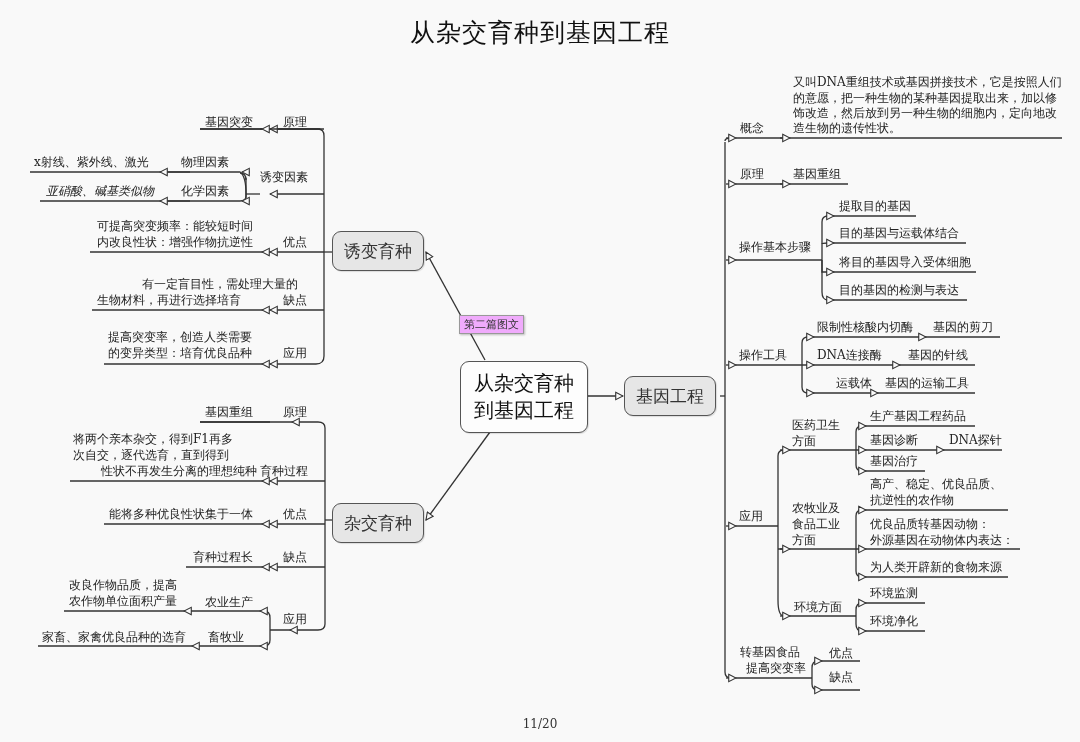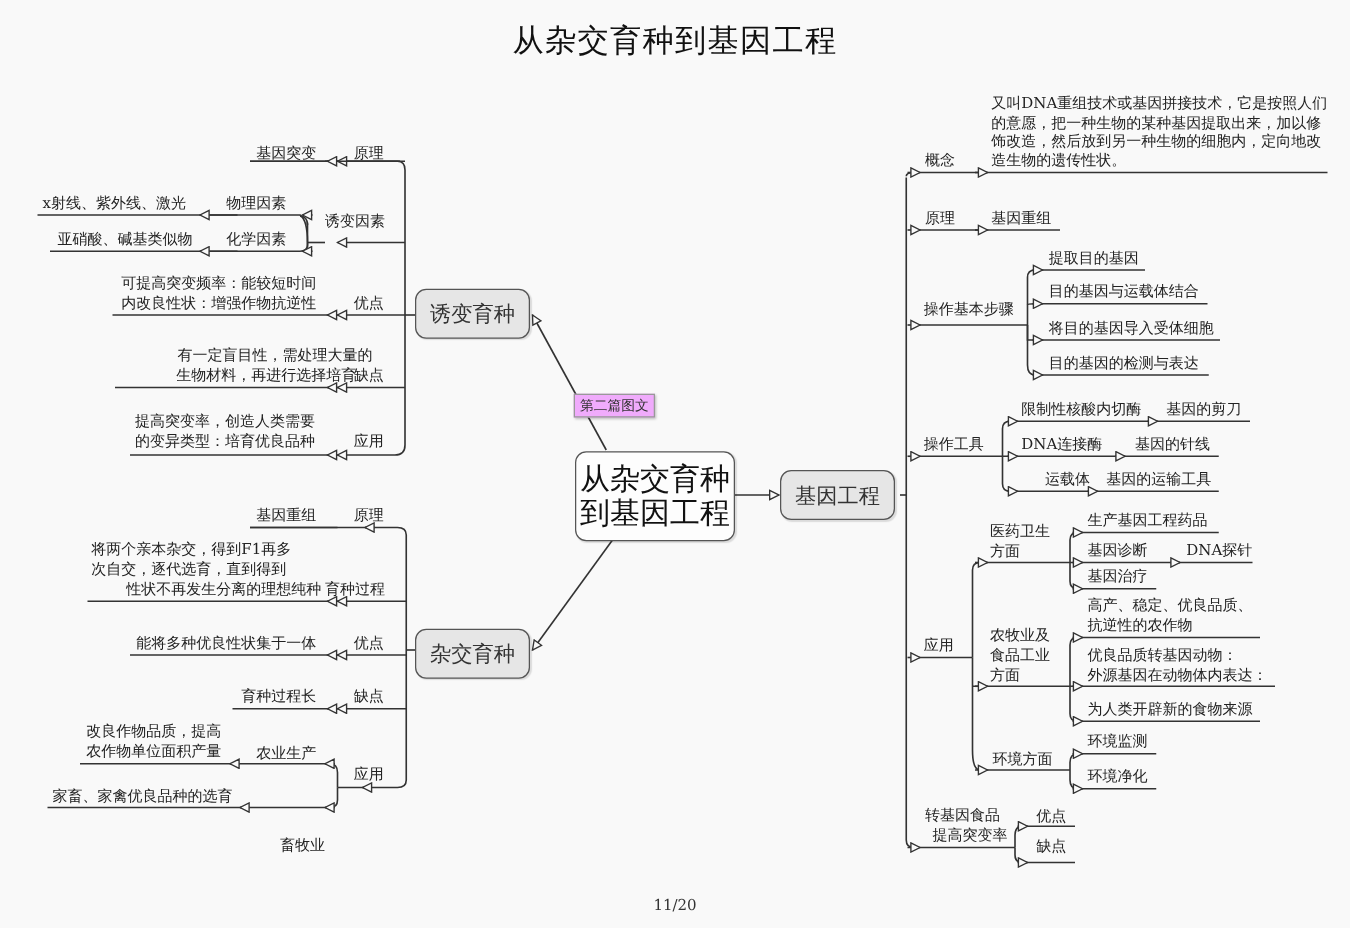--- a/index.html
+++ b/index.html
@@ -23,21 +23,21 @@
     position: absolute; font-size: 12px; line-height: 17px; white-space: nowrap; color: #222;
   }
   .node {
     position: absolute; border: 1.5px solid #555; border-radius: 9px;
     background: #e6e6e6; display: flex; align-items: center; justify-content: center;
     font-family: "DejaVu Sans", "Liberation Sans", sans-serif; color: #333;
     box-shadow: 1px 1px 1px rgba(0,0,0,0.12);
   }
   .node.branch { font-size: 17px; }
   .node.center {
-    background: #fdfdfd; font-size: 24px; line-height: 27px; text-align: center; color: #111;
+    background: #fdfdfd; font-size: 20px; line-height: 27px; text-align: center; color: #111;
     flex-direction: column;
   }
   .callout {
     position: absolute; left: 459px; top: 315px; padding: 1px 4px;
     border: 1px solid #999; background: #f0abfc; font-size: 11px; color: #333;
     font-family: "DejaVu Sans", "Liberation Sans", sans-serif;
     box-shadow: 1px 1px 2px rgba(0,0,0,0.25);
   }
 </style>
 </head>
@@ -195,29 +195,29 @@
 <div class="node branch" style="left:332px; top:503px; width:90px; height:38px;">杂交育种</div>
 <div class="node branch" style="left:624px; top:376px; width:90px; height:38px;">基因工程</div>
 
 <div class="t" style="left:283px; top:114px;">原理</div>
 <div class="t" style="left:205px; top:114px;">基因突变</div>
 
 <div class="t" style="left:260px; top:169px;">诱变因素</div>
 <div class="t" style="left:181px; top:154px;">物理因素</div>
 <div class="t" style="left:34px; top:154px;">x射线、紫外线、激光</div>
 <div class="t" style="left:181px; top:183px;text-align:right;">化学因素</div>
-<div class="t" style="left:46px; top:183px;">亚硝酸、碱基类似物</div>
+<div class="t" style="left:46px; top:183px;font-style:italic;">亚硝酸、碱基类似物</div>
 
 <div class="t" style="left:283px; top:234px;">优点</div>
 <div class="t" style="left:97px; top:218px;">可提高突变频率：能较短时间</div>
 <div class="t" style="left:97px; top:234px;">内改良性状：增强作物抗逆性</div>
 
 <div class="t" style="left:283px; top:292px;">缺点</div>
 <div class="t" style="left:97px; top:276px;margin-left:45px;">有一定盲目性，需处理大量的</div>
-<div class="t" style="left:97px; top:292px;margin-left:44px;">生物材料，再进行选择培育</div>
+<div class="t" style="left:97px; top:292px;">生物材料，再进行选择培育</div>
 
 <div class="t" style="left:283px; top:345px;">应用</div>
 <div class="t" style="left:108px; top:329px;">提高突变率，创造人类需要</div>
 <div class="t" style="left:108px; top:345px;">的变异类型：培育优良品种</div>
 
 <div class="t" style="left:283px; top:404px;">原理</div>
 <div class="t" style="left:205px; top:404px;">基因重组</div>
 
 <div class="t" style="left:260px; top:463px;">育种过程</div>
 <div class="t" style="left:73px; top:431px;">将两个亲本杂交，得到F1再多</div>
@@ -227,21 +227,21 @@
 <div class="t" style="left:283px; top:506px;">优点</div>
 <div class="t" style="left:109px; top:506px;">能将多种优良性状集于一体</div>
 
 <div class="t" style="left:283px; top:549px;">缺点</div>
 <div class="t" style="left:193px; top:549px;">育种过程长</div>
 
 <div class="t" style="left:283px; top:611px;">应用</div>
 <div class="t" style="left:205px; top:594px;">农业生产</div>
 <div class="t" style="left:69px; top:577px;">改良作物品质，提高</div>
 <div class="t" style="left:69px; top:593px;">农作物单位面积产量</div>
-<div class="t" style="left:224px; top:629px;margin-top:39px;">畜牧业</div>
+<div class="t" style="left:208px; top:629px;">畜牧业</div>
 <div class="t" style="left:42px; top:629px;">家畜、家禽优良品种的选育</div>
 
 <div class="t" style="left:740px; top:120px;">概念</div>
 <div class="t" style="left:793px; top:74px;">又叫DNA重组技术或基因拼接技术，它是按照人们</div>
 <div class="t" style="left:793px; top:90px;">的意愿，把一种生物的某种基因提取出来，加以修</div>
 <div class="t" style="left:793px; top:105px;">饰改造，然后放到另一种生物的细胞内，定向地改</div>
 <div class="t" style="left:793px; top:120px;">造生物的遗传性状。</div>
 
 <div class="t" style="left:740px; top:166px;">原理</div>
 <div class="t" style="left:793px; top:166px;">基因重组</div>

